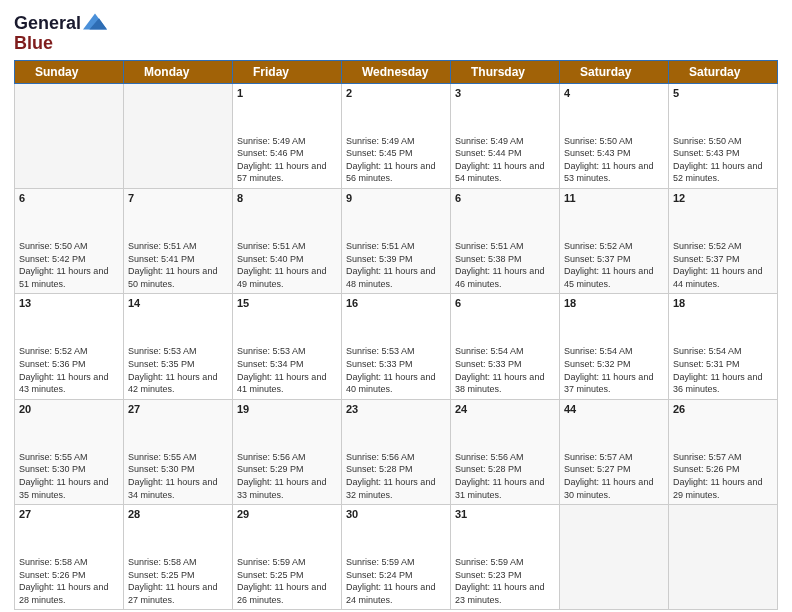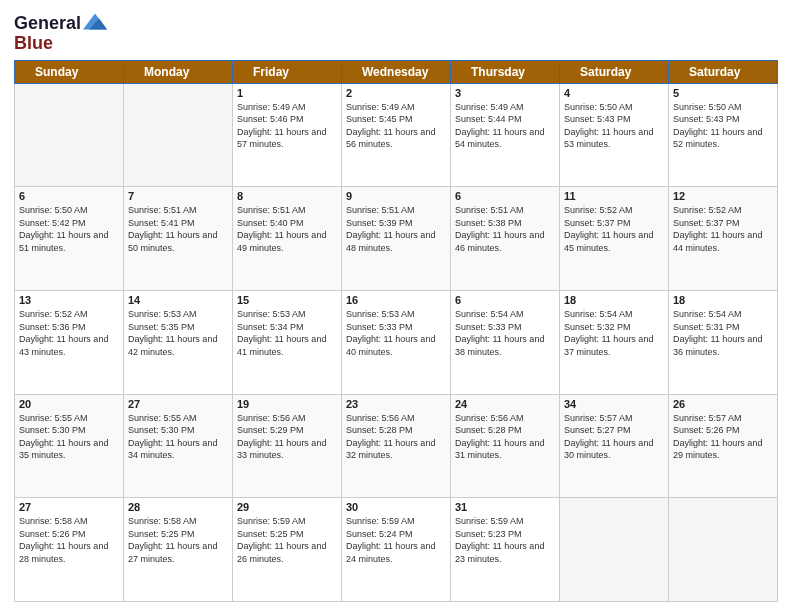--- a/index.html
+++ b/index.html
@@ -87,20 +87,21 @@
     .day-number {
       font-size: 11px;
       font-weight: bold;
       margin-bottom: 2px;
       color: #222;
     }
     .day-info {
       font-size: 9px;
       line-height: 1.4;
       color: #333;
+      margin-top: 36px;
     }
     tr:nth-child(odd) td:not(.empty) {
       background: #fff;
     }
     tr:nth-child(even) td:not(.empty) {
       background: #f9f9f9;
     }
   </style>
 </head>
 <body>
@@ -237,21 +238,21 @@
           </td>
           <td>
             <div class="day-number">23</div>
         <div class="day-info">Sunrise: 5:56 AM<br>Sunset: 5:28 PM<br>Daylight: 11 hours and 32 minutes.</div>
           </td>
           <td>
             <div class="day-number">24</div>
         <div class="day-info">Sunrise: 5:56 AM<br>Sunset: 5:28 PM<br>Daylight: 11 hours and 31 minutes.</div>
           </td>
           <td>
-            <div class="day-number">34</div>
+            <div class="day-number">44</div>
         <div class="day-info">Sunrise: 5:57 AM<br>Sunset: 5:27 PM<br>Daylight: 11 hours and 30 minutes.</div>
           </td>
           <td>
             <div class="day-number">26</div>
         <div class="day-info">Sunrise: 5:57 AM<br>Sunset: 5:26 PM<br>Daylight: 11 hours and 29 minutes.</div>
           </td>
         </tr>
         <tr>
           <td>
             <div class="day-number">27</div>

